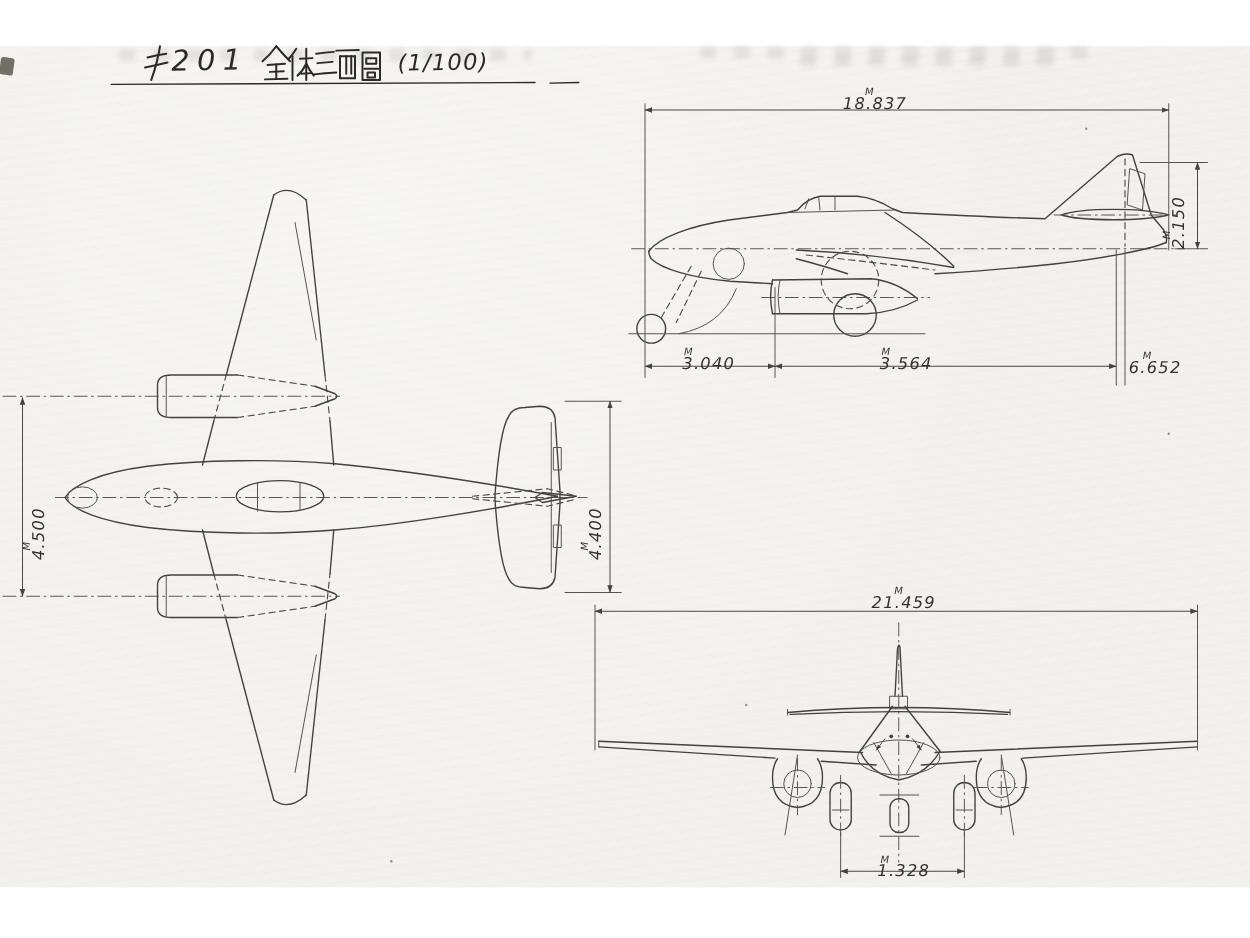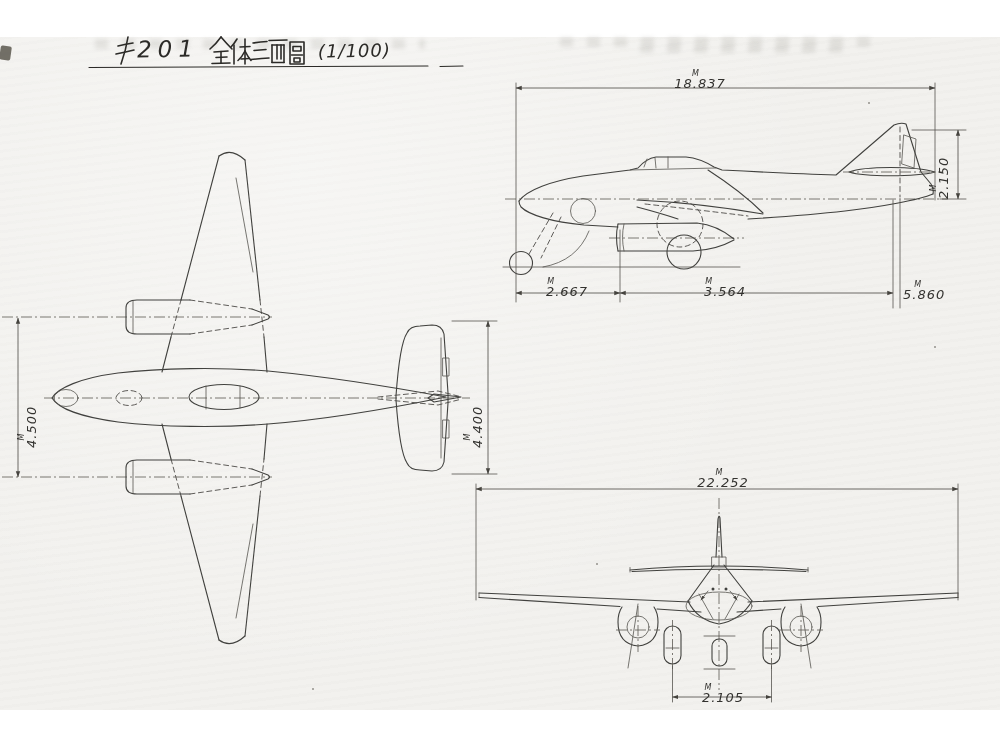--- a/index.html
+++ b/index.html
@@ -296,40 +296,40 @@
 
   <span class="dimlab" style="left:660px;top:76px;width:80px;">
     <span>18.837</span><span class="msup mA">M</span>
   </span>
 
   <span class="dimlab rot" style="left:936px;top:199px;">
     <span>2.150</span><span class="msup mB">M</span>
   </span>
 
   <span class="dimlab" style="left:536px;top:284px;width:62px;">
-    <span>2.667</span><span class="msup mB">M</span>
+    <span>3.040</span><span class="msup mB">M</span>
   </span>
 
   <span class="dimlab" style="left:694px;top:284px;width:62px;">
     <span>3.564</span><span class="msup mB">M</span>
   </span>
 
   <span class="dimlab" style="left:903px;top:287px;width:62px;text-align:left;">
-    <span>5.860</span><span class="msup mB">M</span>
+    <span>6.652</span><span class="msup mB">M</span>
   </span>
 
   <span class="dimlab rot" style="left:24px;top:448px;">
     <span>4.500</span><span class="msup mB">M</span>
   </span>
 
   <span class="dimlab rot" style="left:470px;top:448px;">
     <span>4.400</span><span class="msup mB">M</span>
   </span>
 
   <span class="dimlab" style="left:685px;top:475px;width:76px;">
-    <span>22.252</span><span class="msup mA">M</span>
+    <span>21.459</span><span class="msup mA">M</span>
   </span>
 
   <span class="dimlab" style="left:694px;top:690px;width:58px;">
-    <span>2.105</span><span class="msup mB">M</span>
+    <span>1.328</span><span class="msup mB">M</span>
   </span>
 
 </div>
 
 </body></html>

